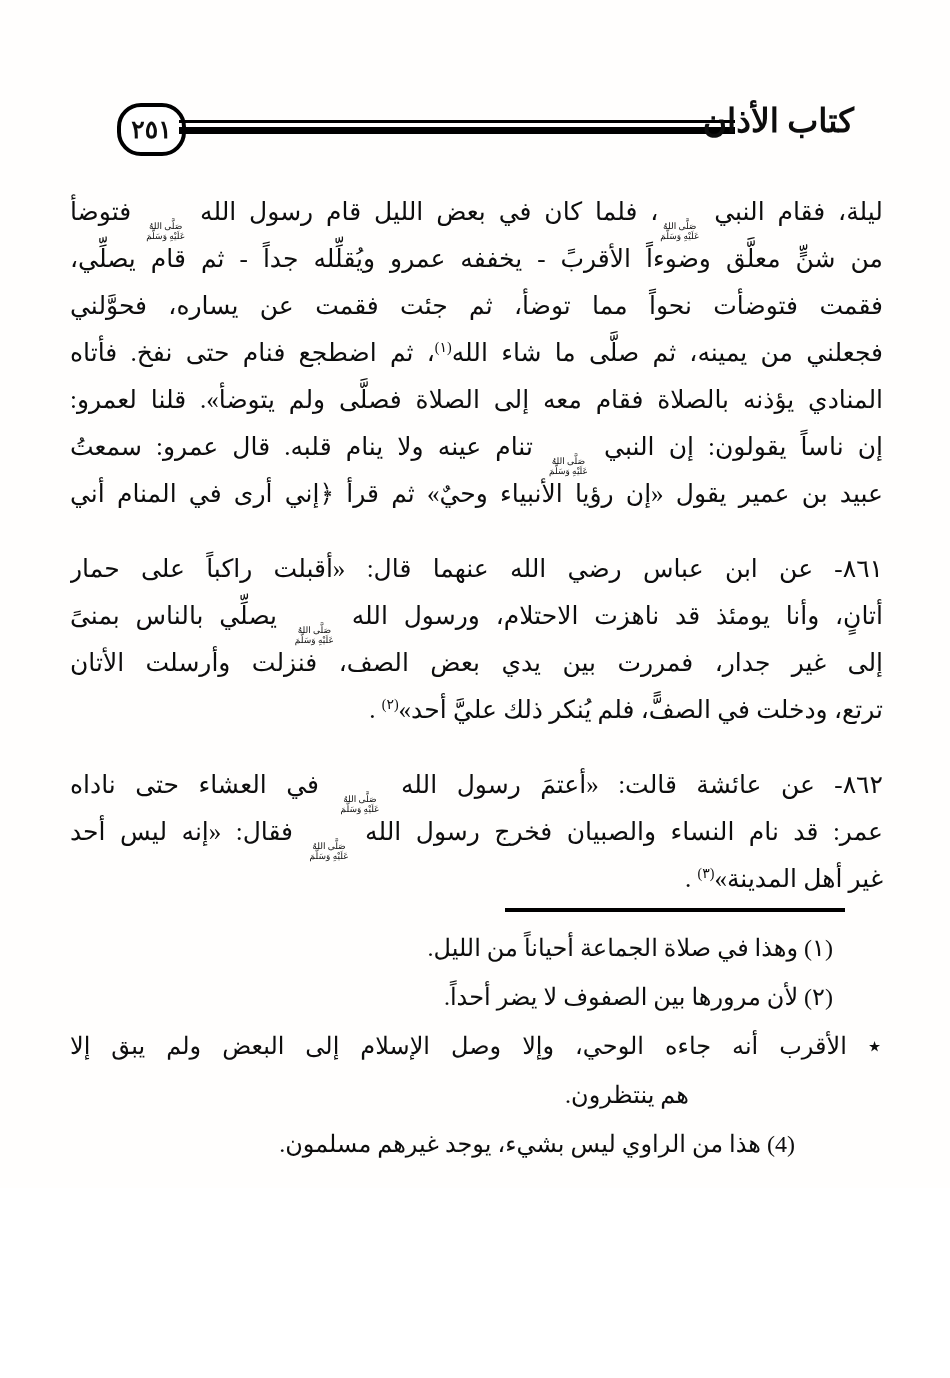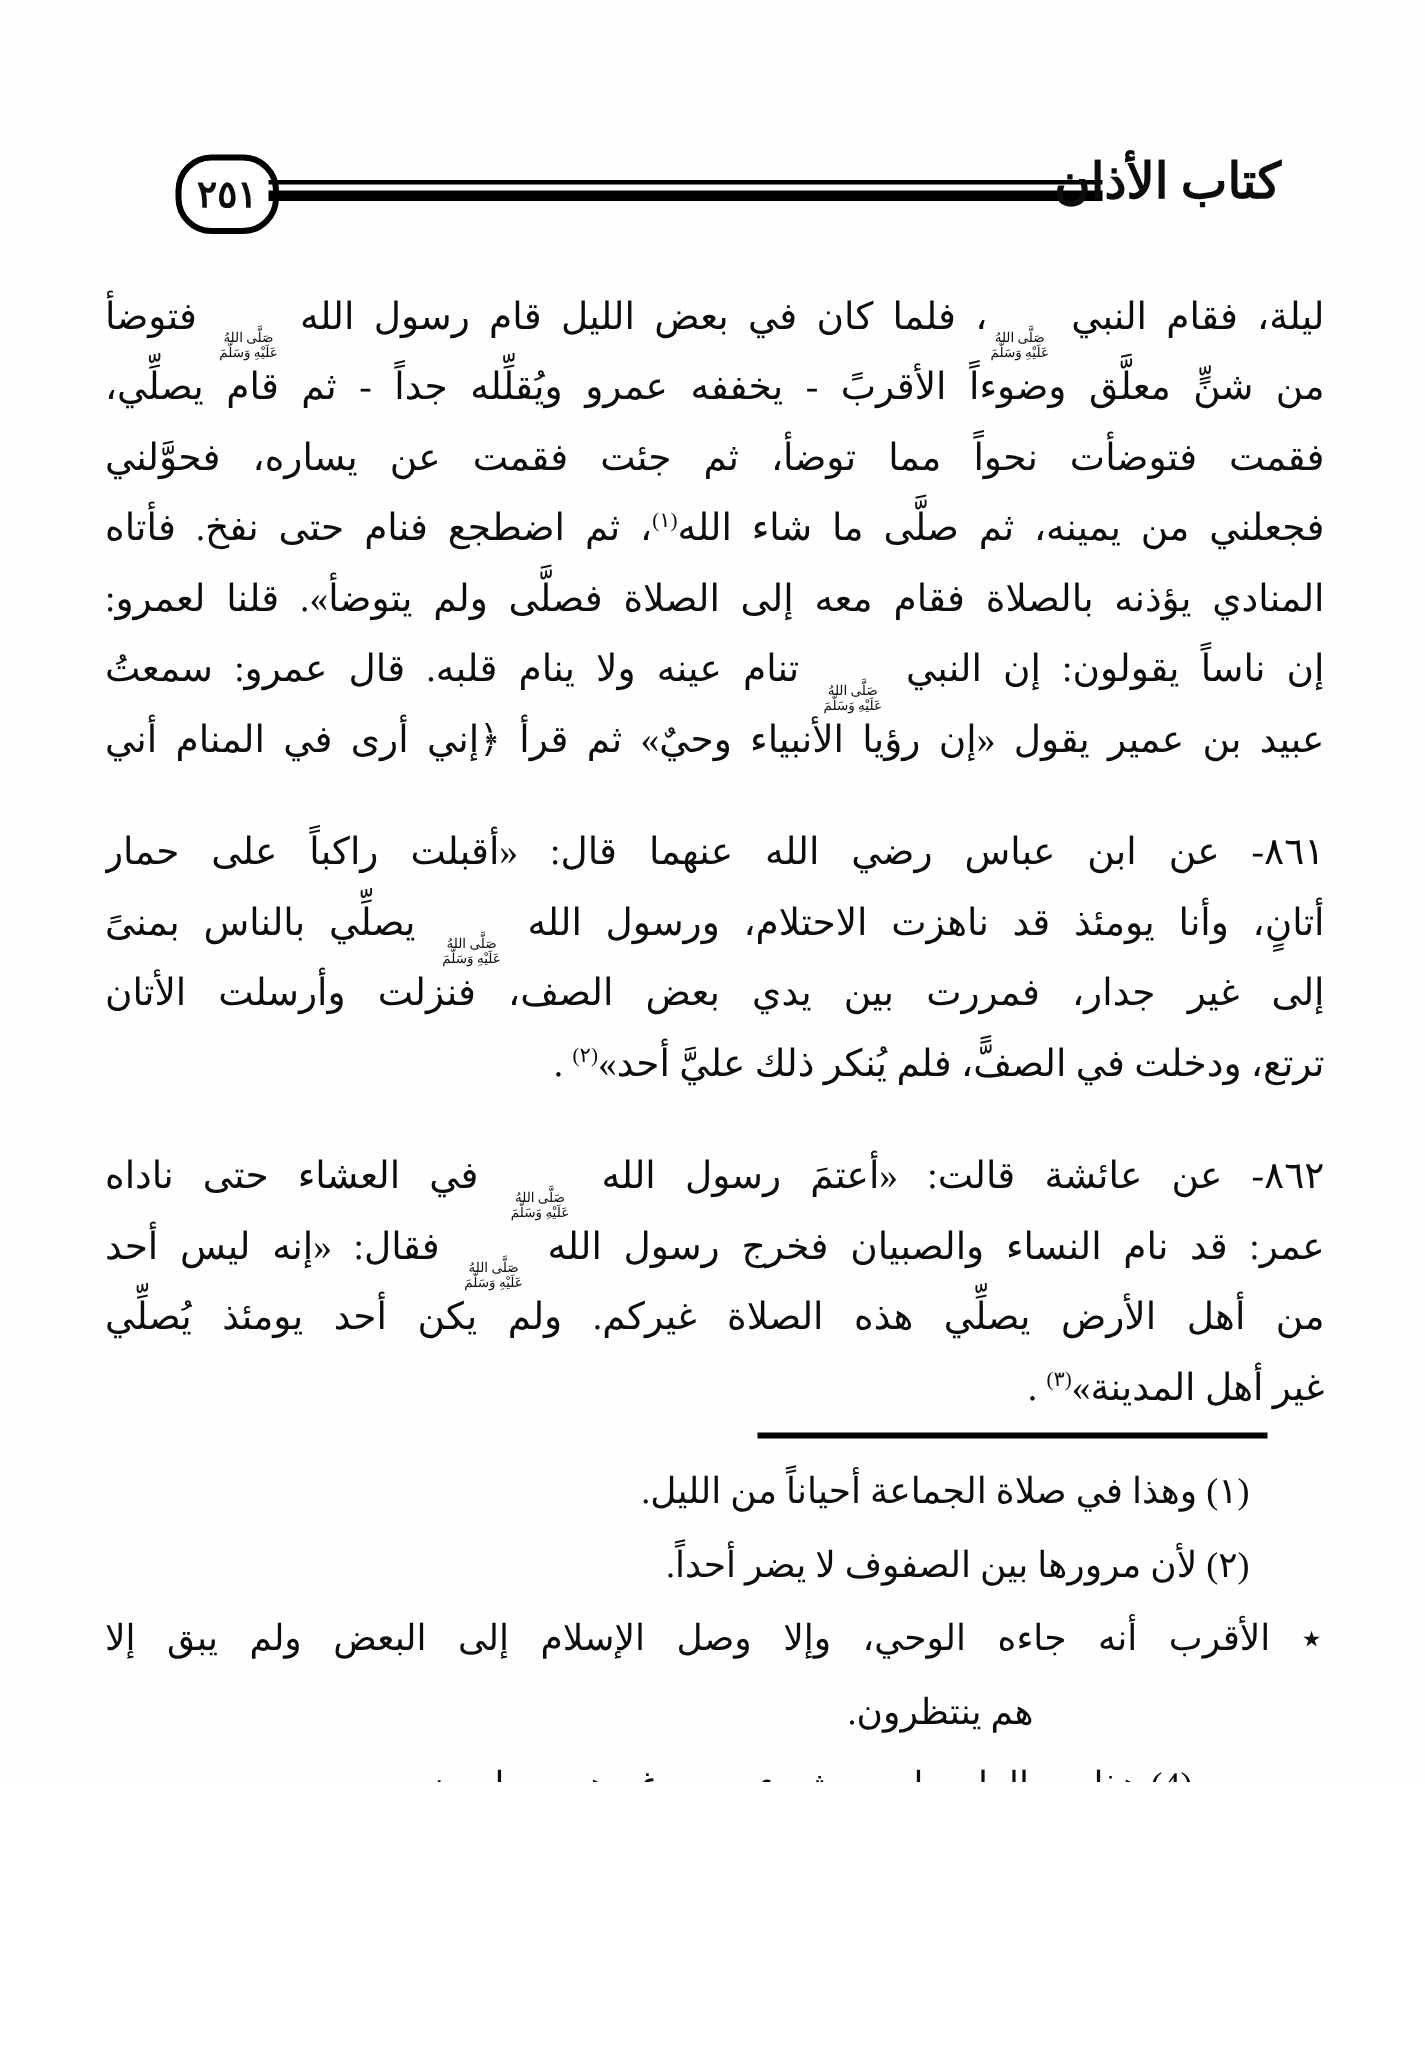--- a/index.html
+++ b/index.html
@@ -100,21 +100,20 @@
         </div>
         <div class="para">
           <div class="line">٨٦٢- عن عائشة قالت: «أعتمَ رسول الله <span class="saw">
               <span>صَلَّى اللهُ</span>
               <span>عَلَيْهِ وَسَلَّمَ</span>
             </span> في العشاء حتى ناداه</div>
           <div class="line">عمر: قد نام النساء والصبيان فخرج رسول الله <span class="saw">
               <span>صَلَّى اللهُ</span>
               <span>عَلَيْهِ وَسَلَّمَ</span>
             </span> فقال: «إنه ليس أحد</div>
-          <div class="line">من أهل الأرض يصلِّي هذه الصلاة غيركم. ولم يكن أحد يومئذ يُصلِّي</div>
           <div class="line end">غير أهل المدينة»<sup class="fnref">(٣)</sup> .</div>
         </div>
       </main>
     <div class="fn-sep"></div>
     <section class="footnotes">
         <div class="fn fn-num">(١) وهذا في صلاة الجماعة أحياناً من الليل.</div>
         <div class="fn fn-num">(٢) لأن مرورها بين الصفوف لا يضر أحداً.</div>
         <div class="fn fn-star">٭ الأقرب أنه جاءه الوحي، وإلا وصل الإسلام إلى البعض ولم يبق إلا</div>
         <div class="fn fn-cont">هم ينتظرون.</div>
         <div class="fn fn-num-deep">(4) هذا من الراوي ليس بشيء، يوجد غيرهم مسلمون.</div>

